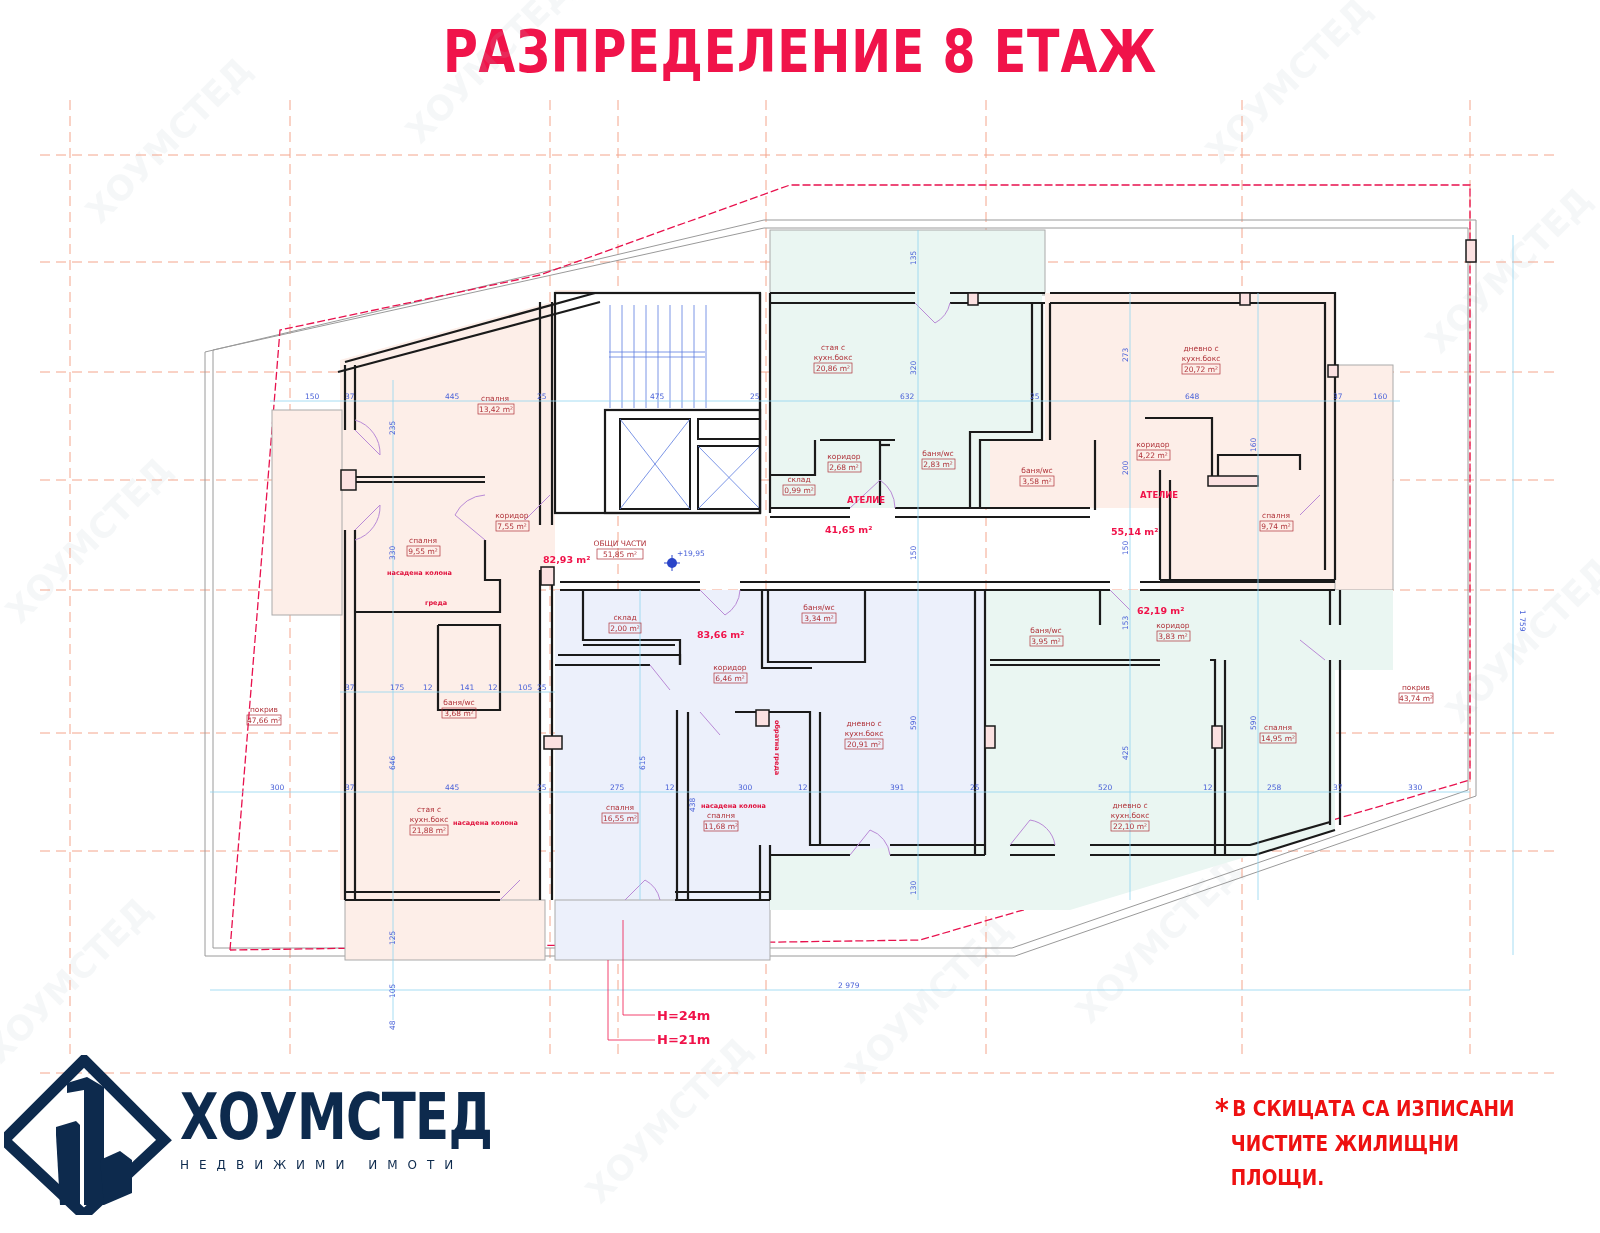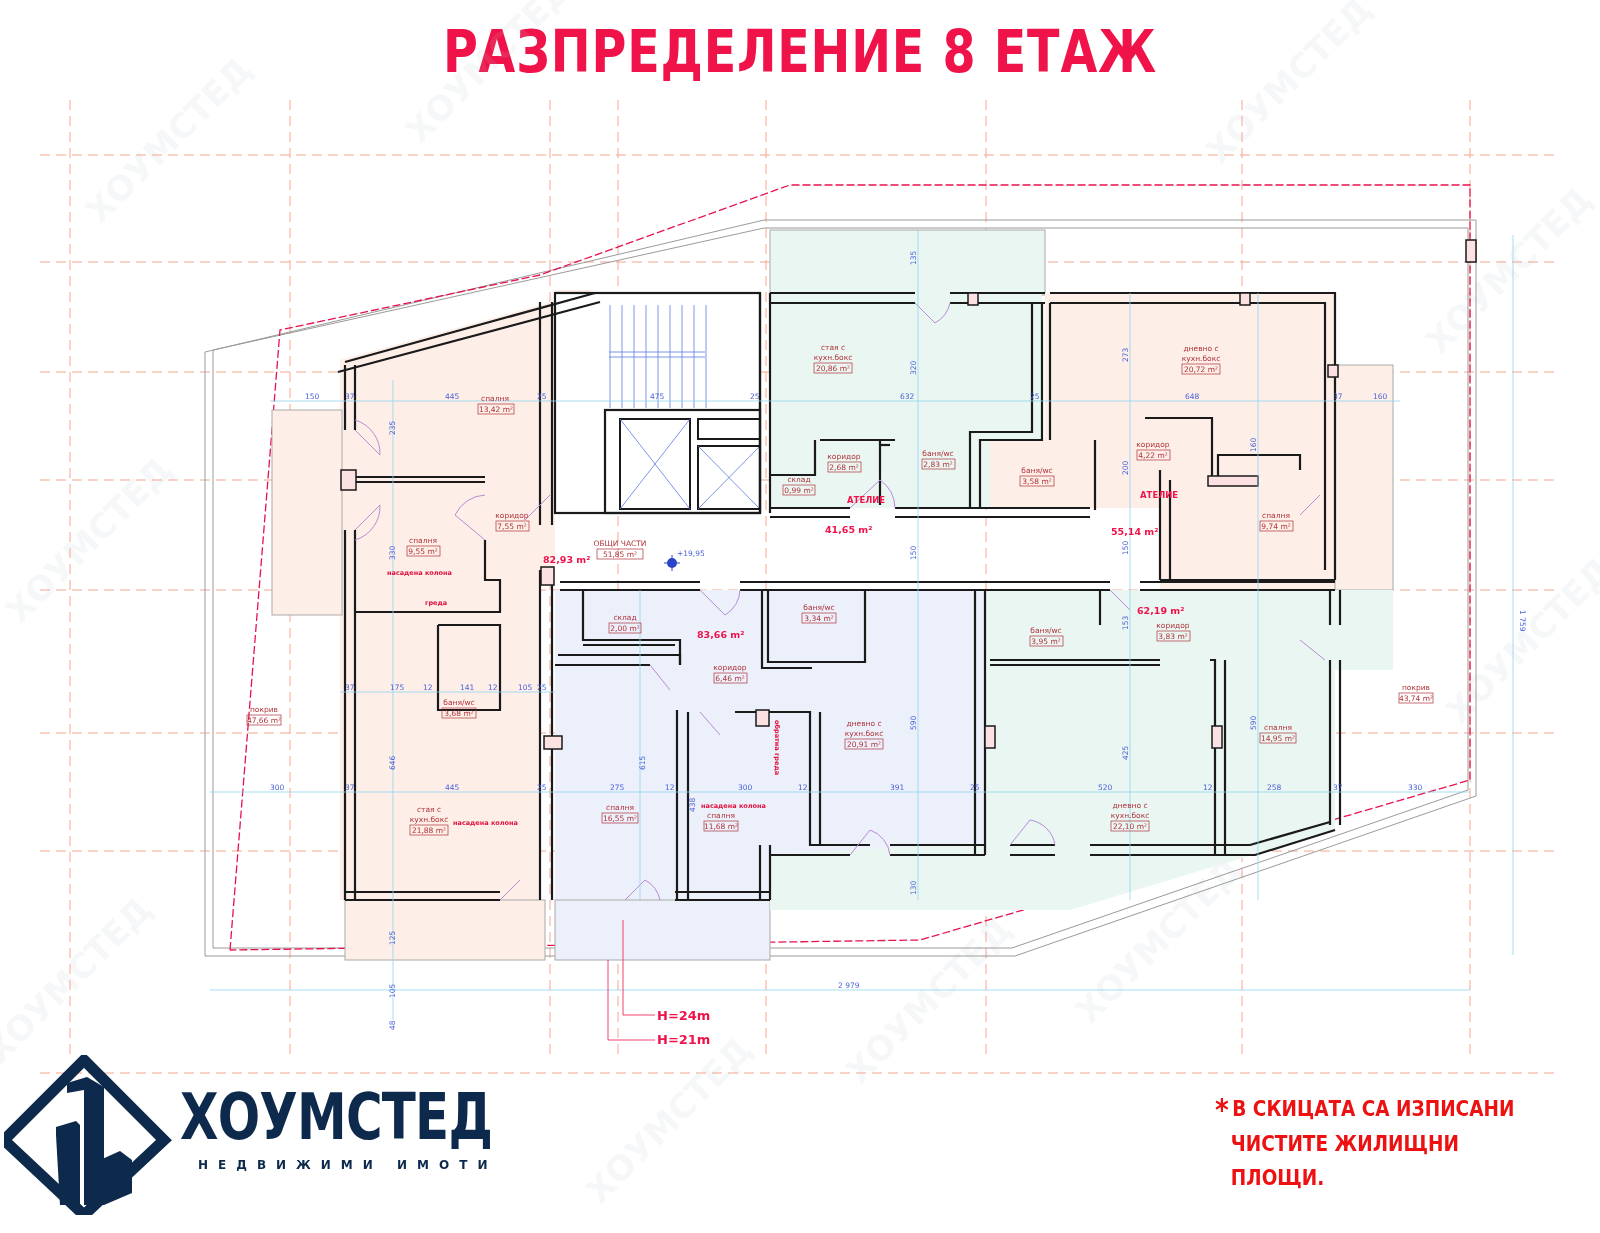--- a/index.html
+++ b/index.html
@@ -8,21 +8,21 @@
   svg.plan { position:absolute; left:0; top:0; }
   .room-label { font-family:"DejaVu Sans", sans-serif; font-size:7.5px; fill:#b0333a; }
   .area-label { font-family:"DejaVu Sans", sans-serif; font-size:7.5px; fill:#b0333a; }
   .apt-area { font-family:"DejaVu Sans", sans-serif; font-size:9.5px; font-weight:bold; fill:#f0134a; }
   .atelie { font-family:"DejaVu Sans", sans-serif; font-size:8.5px; font-weight:bold; fill:#f0134a; }
   .dim { font-family:"DejaVu Sans", sans-serif; font-size:7.5px; fill:#4a62d8; }
   .note-red { font-family:"DejaVu Sans", sans-serif; font-size:6.5px; font-weight:bold; fill:#e0103c; }
   .height { font-family:"DejaVu Sans", sans-serif; font-size:13px; font-weight:bold; fill:#f0134a; }
   .logo { position:absolute; left:4px; top:1055px; width:470px; height:160px; }
   .logo-name { position:absolute; left:180px; top:1080px; color:#0d2a4d; font-family:"DejaVu Sans", sans-serif; font-weight:bold; font-size:64px; letter-spacing:-1px; transform:scaleX(0.78); transform-origin:left; }
-  .logo-sub { position:absolute; left:198px; top:1158px; color:#0d2a4d; font-family:"DejaVu Sans", sans-serif; font-weight:bold; font-size:12px; letter-spacing:10px; }
+  .logo-sub { position:absolute; left:180px; top:1158px; color:#0d2a4d; font-family:"DejaVu Sans", sans-serif; font-weight:normal; font-size:12px; letter-spacing:10px; }
   .note { position:absolute; left:1215px; top:1092px; color:#ee1111; font-family:"DejaVu Sans", sans-serif; font-weight:bold; font-size:21px; line-height:34px; transform:scaleX(0.88); transform-origin:left; }
   .note .star { font-size:30px; vertical-align:-4px; margin-right:4px; }
   .note .l2 { padding-left:18px; display:block; }
   .wm { position:absolute; color:rgba(180,190,200,0.13); font-family:"DejaVu Sans", sans-serif; font-weight:bold; font-size:34px; transform:rotate(-45deg); white-space:nowrap; pointer-events:none; }
 </style>
 </head>
 <body>
 
 <div class="title">РАЗПРЕДЕЛЕНИЕ 8 ЕТАЖ</div>
 

